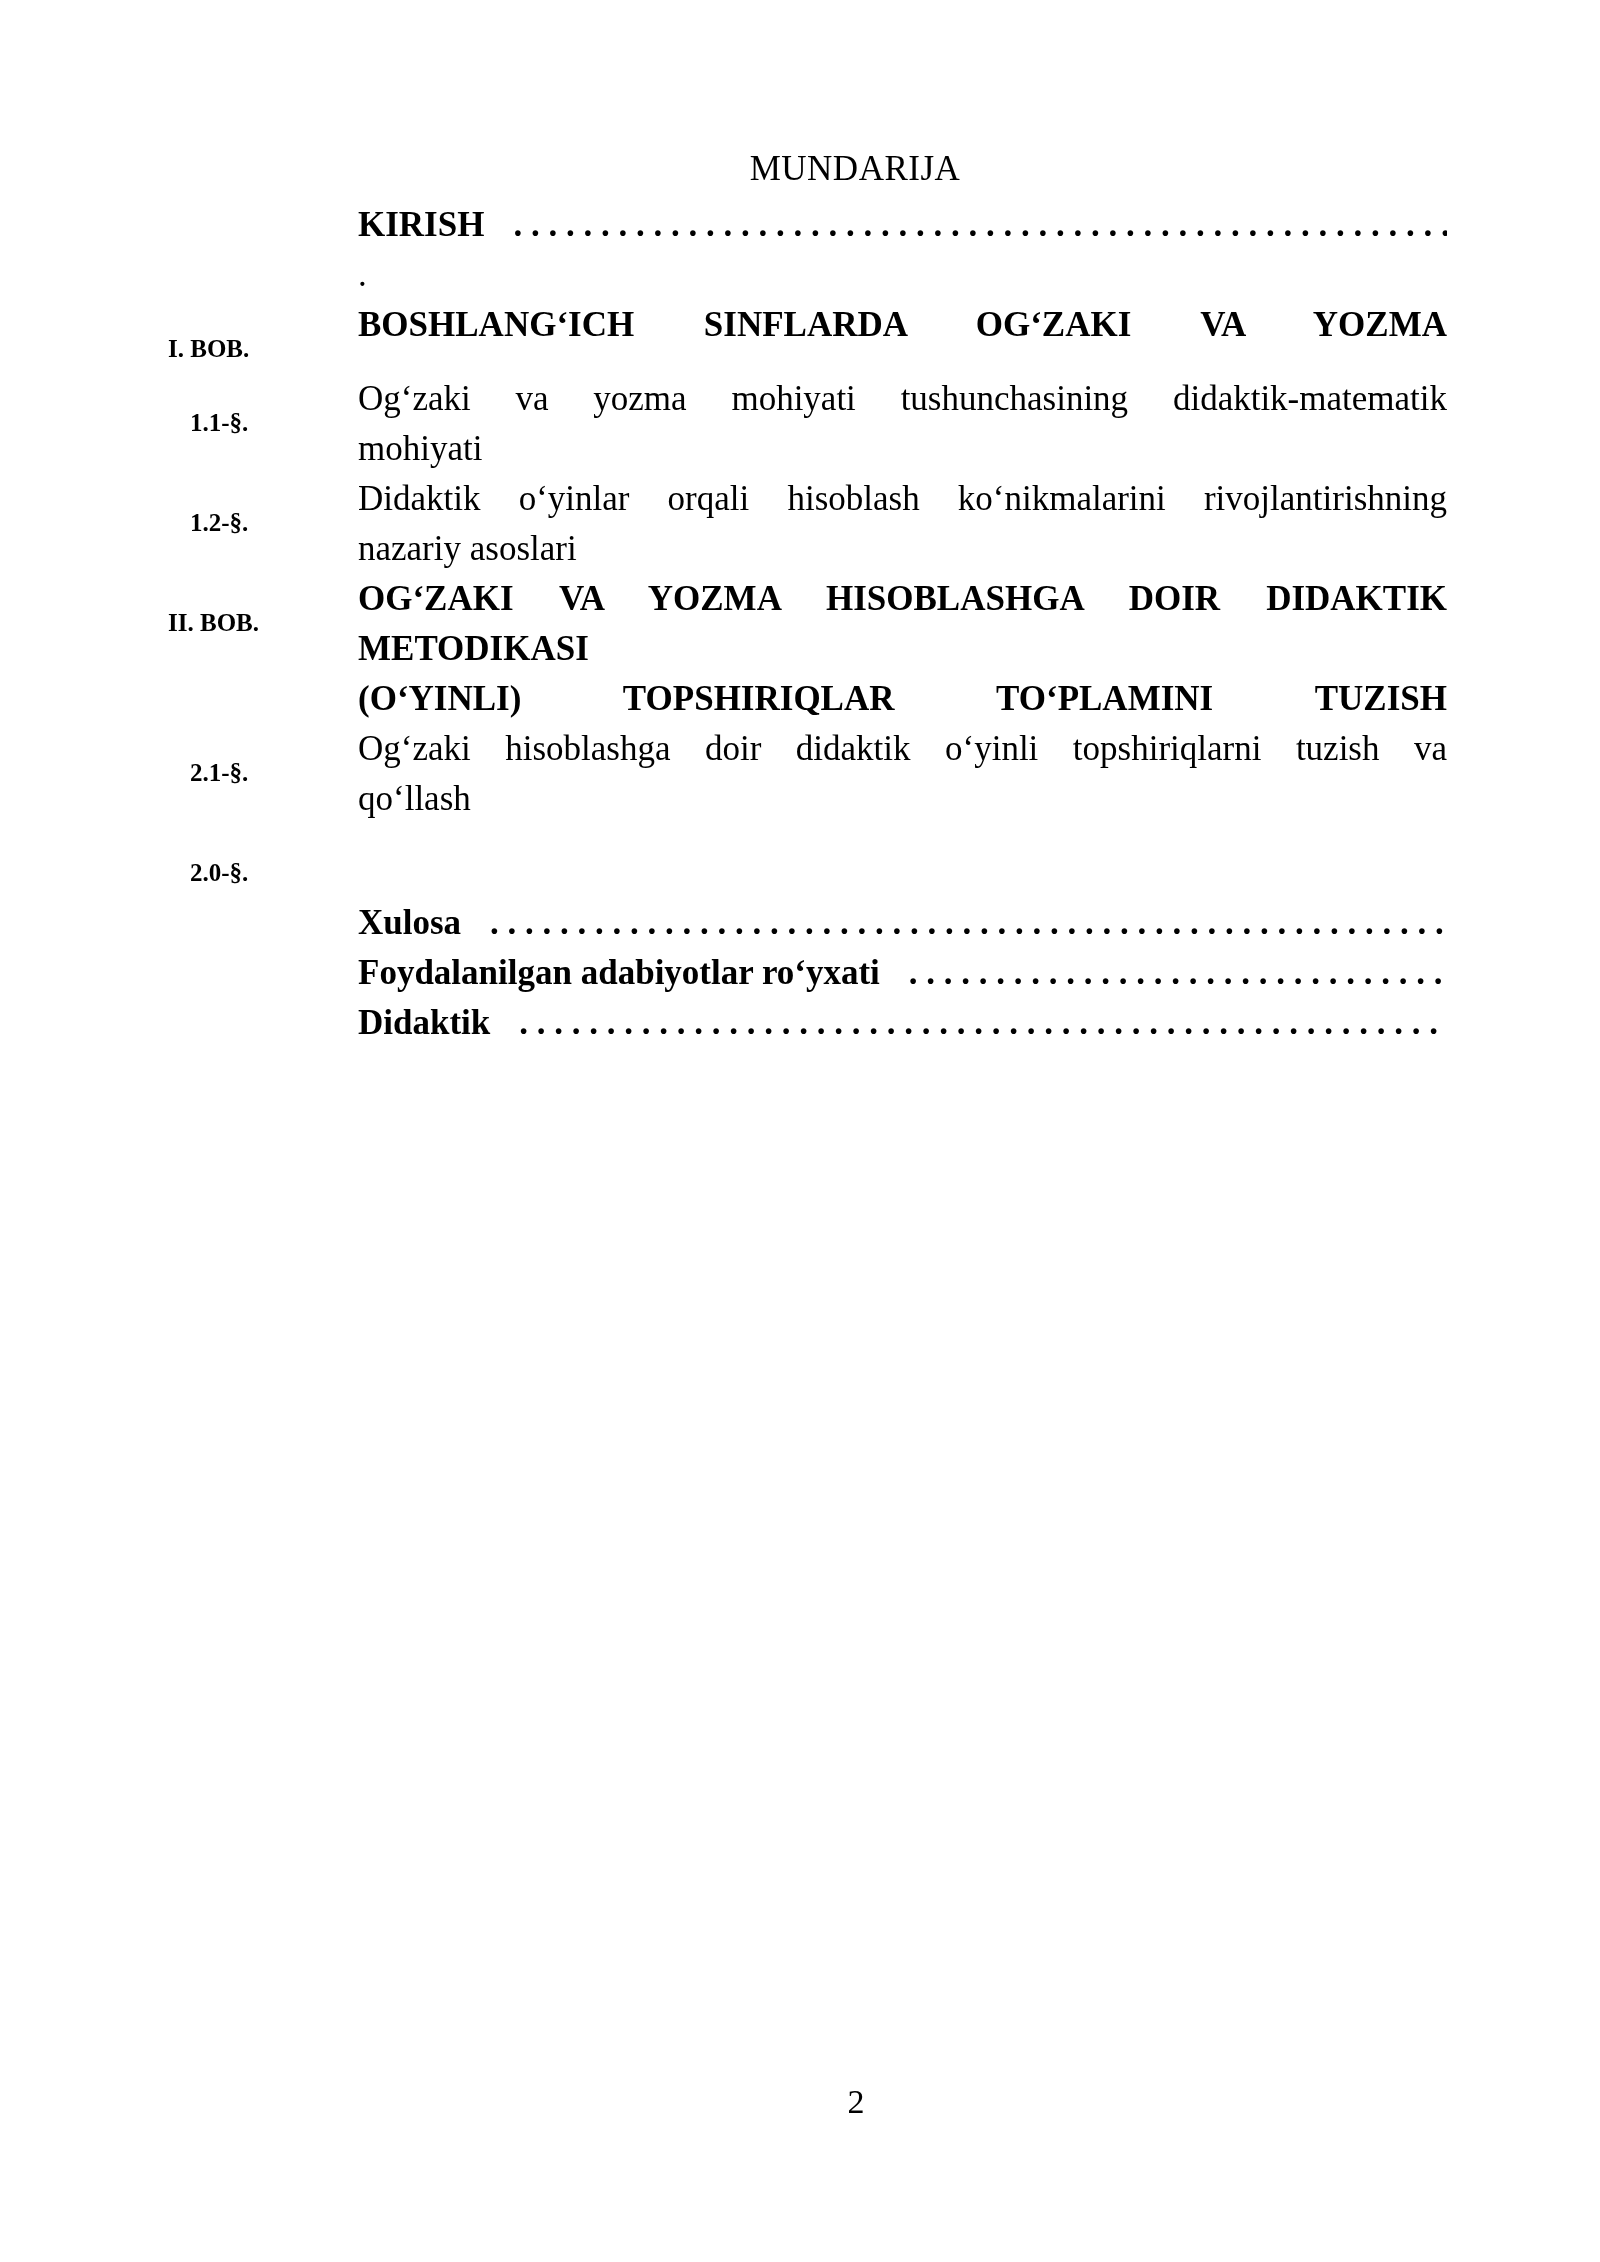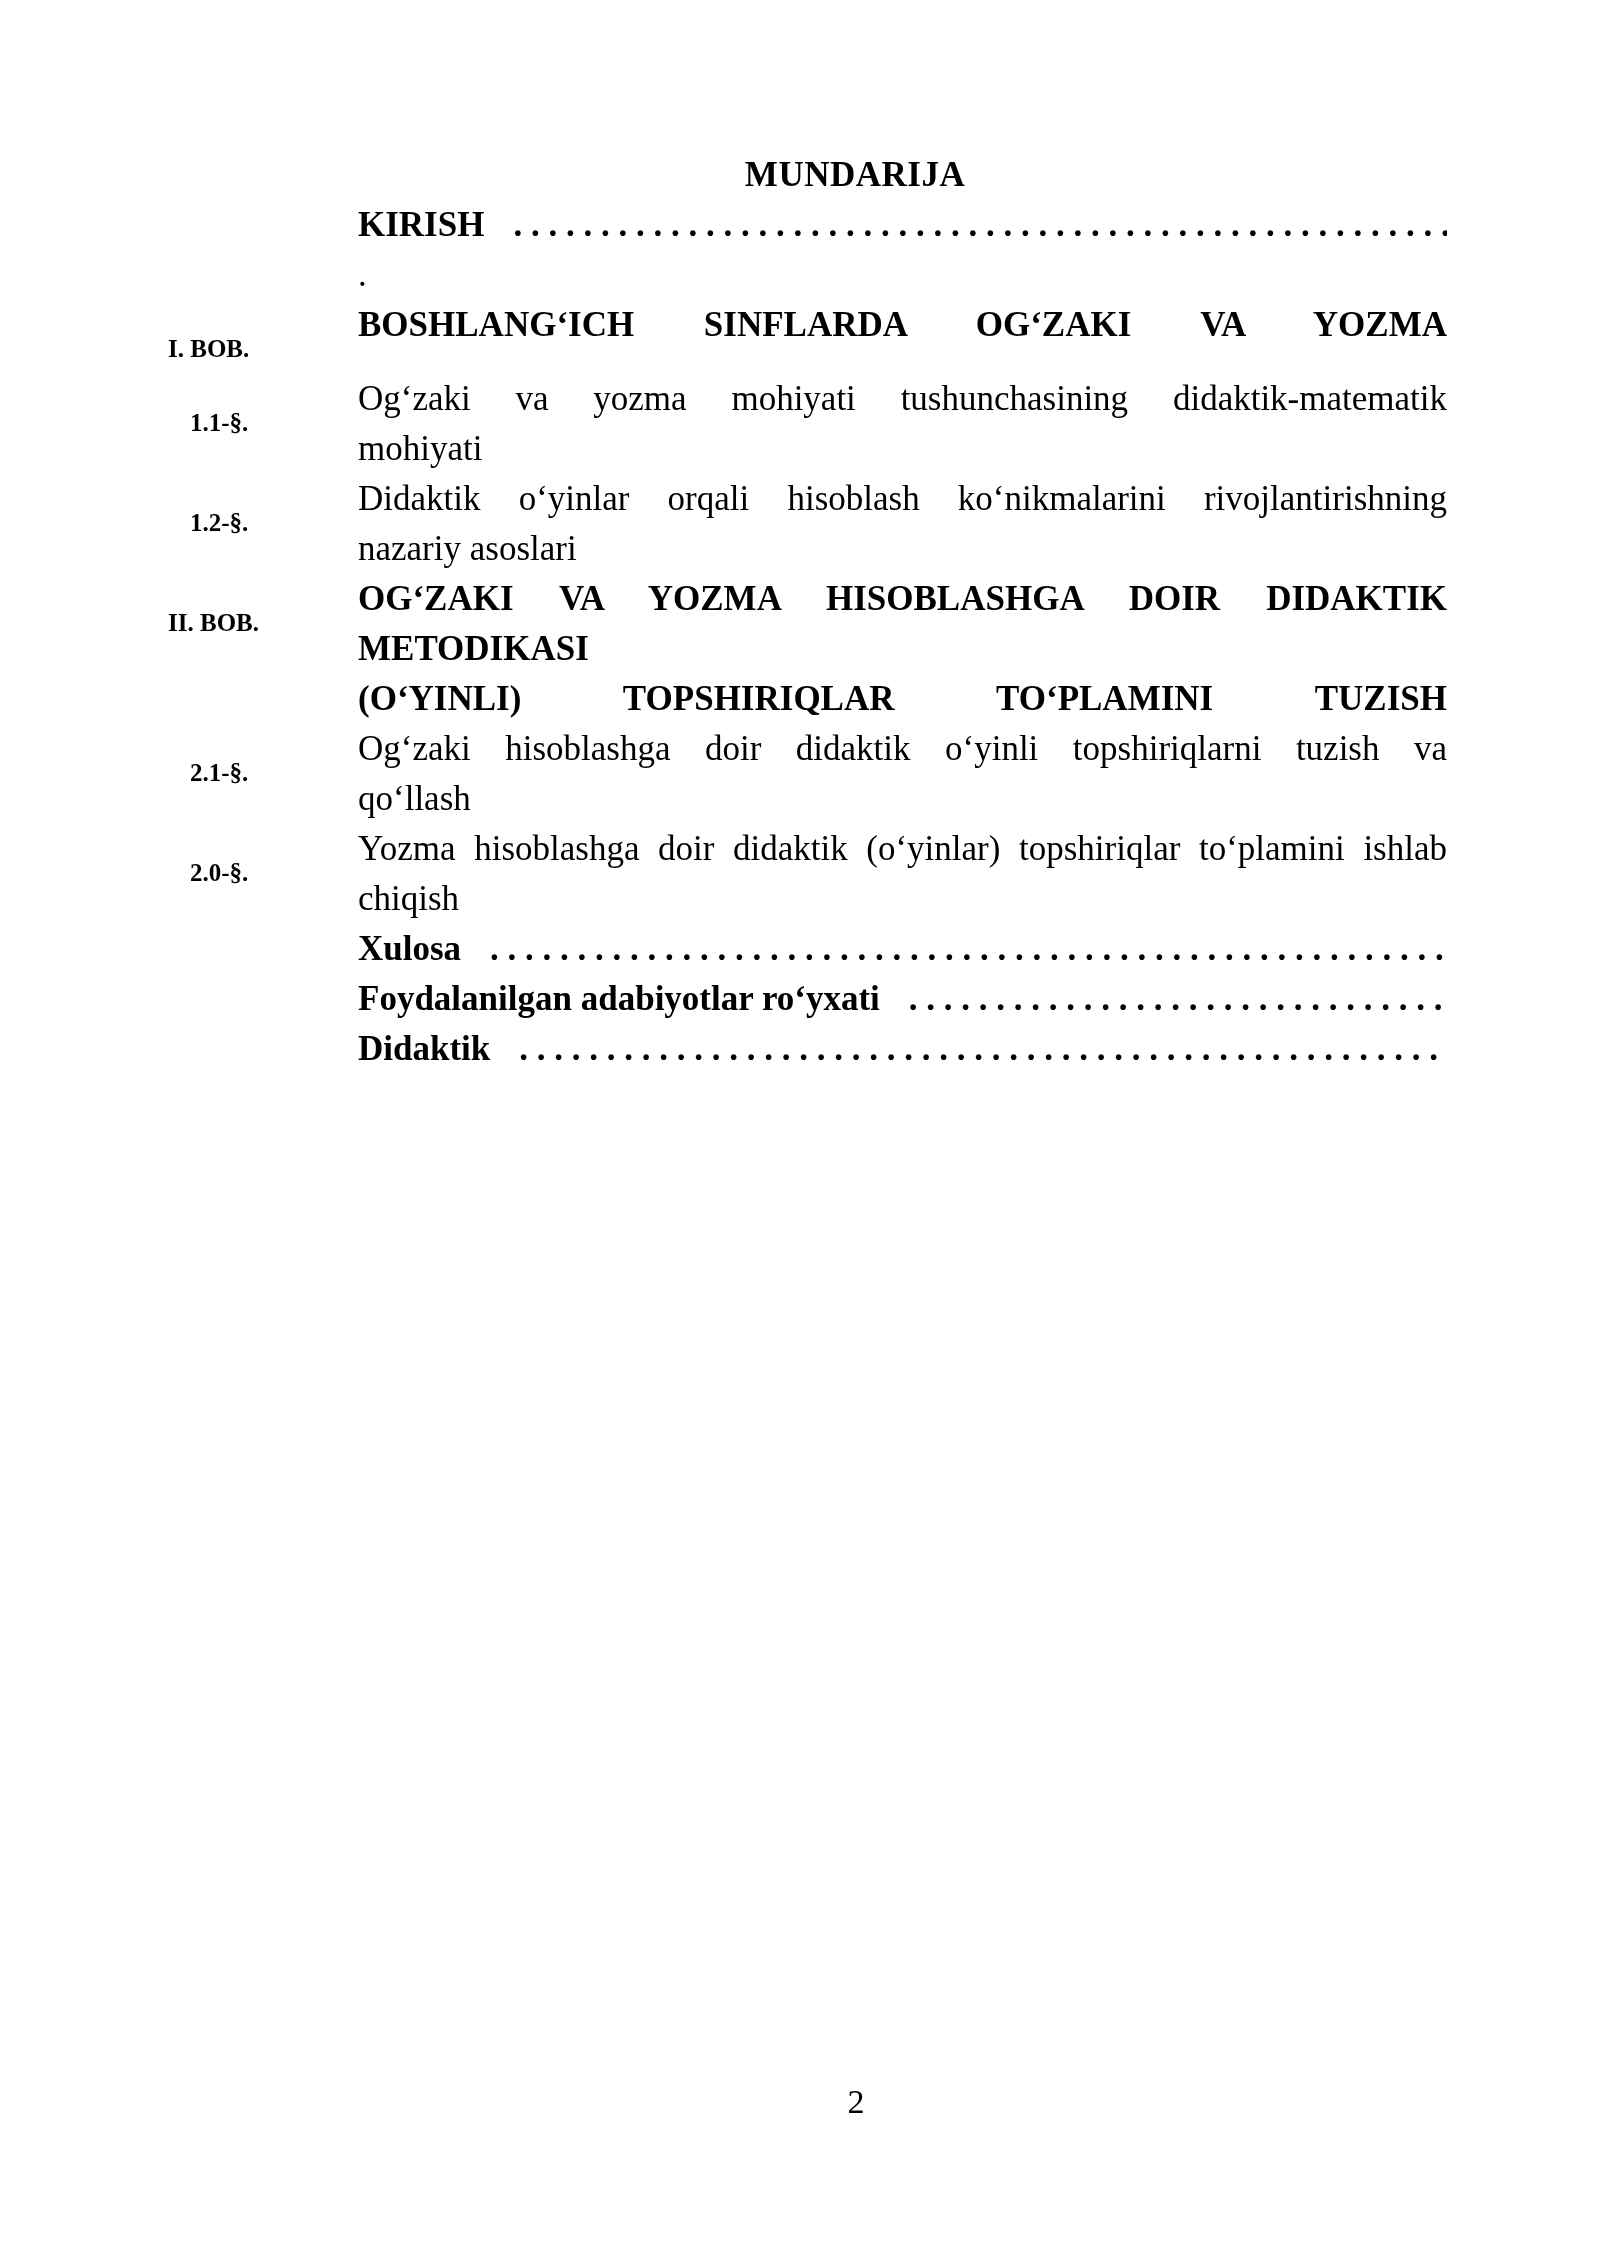--- a/index.html
+++ b/index.html
@@ -7,26 +7,26 @@
     position: relative;
     width: 1600px;
     height: 2262px;
     background: #ffffff;
     color: #000000;
     font-family: "Liberation Serif", "DejaVu Serif", serif;
     overflow: hidden;
   }
   .doc-title {
     position: absolute;
-    top: 150px;
+    top: 144px;
     left: 855px;
     transform: translateX(-50%);
     font-size: 35px;
     line-height: 50px;
-    font-weight: bold;
+    font-weight: normal;
     white-space: nowrap;
     letter-spacing: 0.5px;
   }
   .toc {
     position: absolute;
     left: 168px;
     top: 200px;
     width: 1279px;
   }
   .row { display: flex; align-items: flex-start; }
@@ -137,24 +137,20 @@
     <div class="row">
       <div class="label indent">2.1-§.</div>
       <div class="content">
         <div class="line just">Og‘zaki hisoblashga doir didaktik o‘yinli topshiriqlarni tuzish va</div>
         <div class="line">qo‘llash</div>
       </div>
     </div>
 
     <div class="row">
       <div class="label indent">2.0-§.</div>
-      <div class="content">
-        <div class="line just">Yozma hisoblashga doir didaktik (o‘yinlar) topshiriqlar to‘plamini ishlab</div>
-        <div class="line">chiqish</div>
-      </div>
     </div>
 
     <div class="row">
       <div class="label"></div>
       <div class="content bold">
         <div class="leaderline">
           <span class="entry">Xulosa</span>
           <span class="dots">. . . . . . . . . . . . . . . . . . . . . . . . . . . . . . . . . . . . . . . . . . . . . . . . . . . . . . . . . . . . . . . . . . . . . . .</span>
         </div>
       </div>

